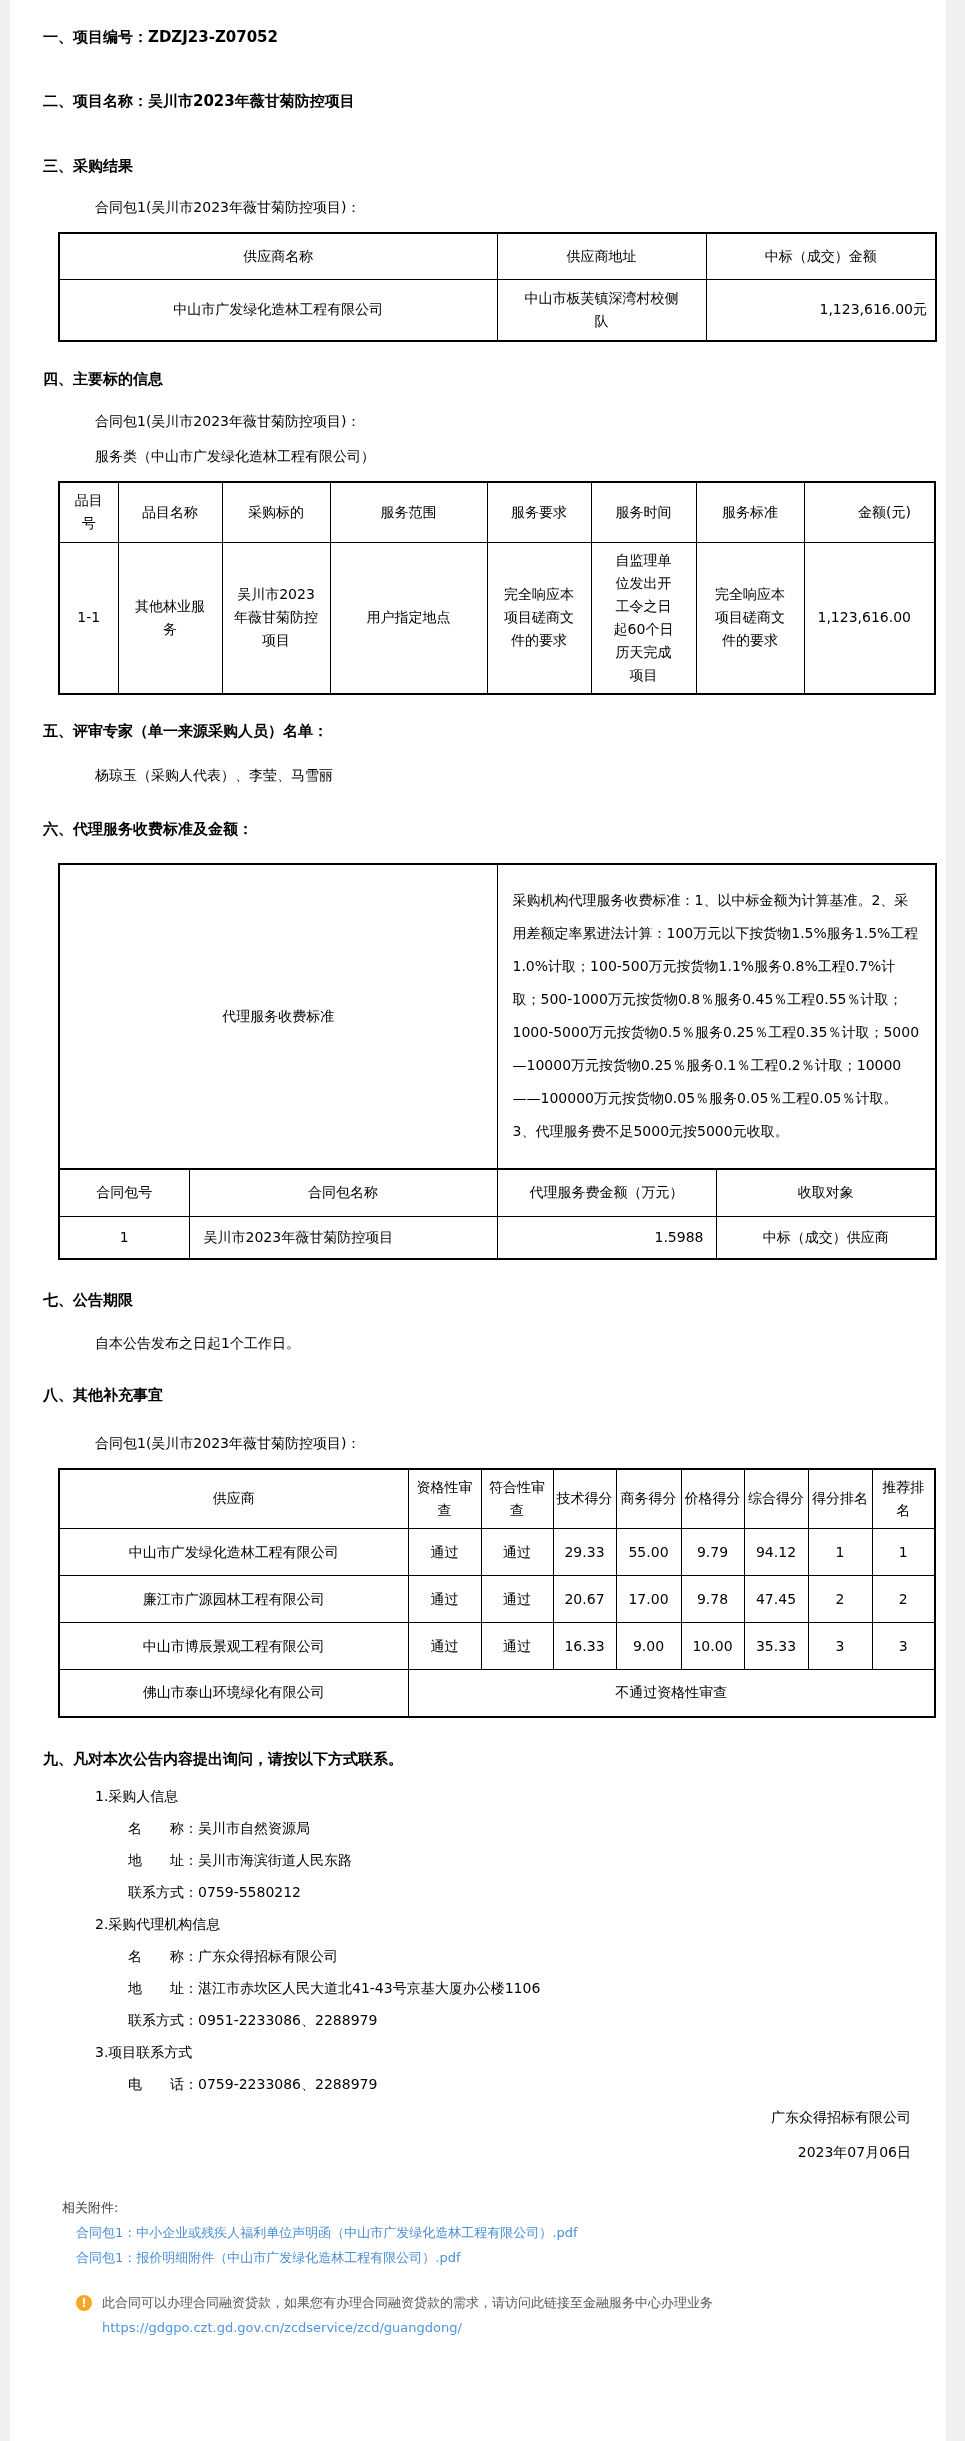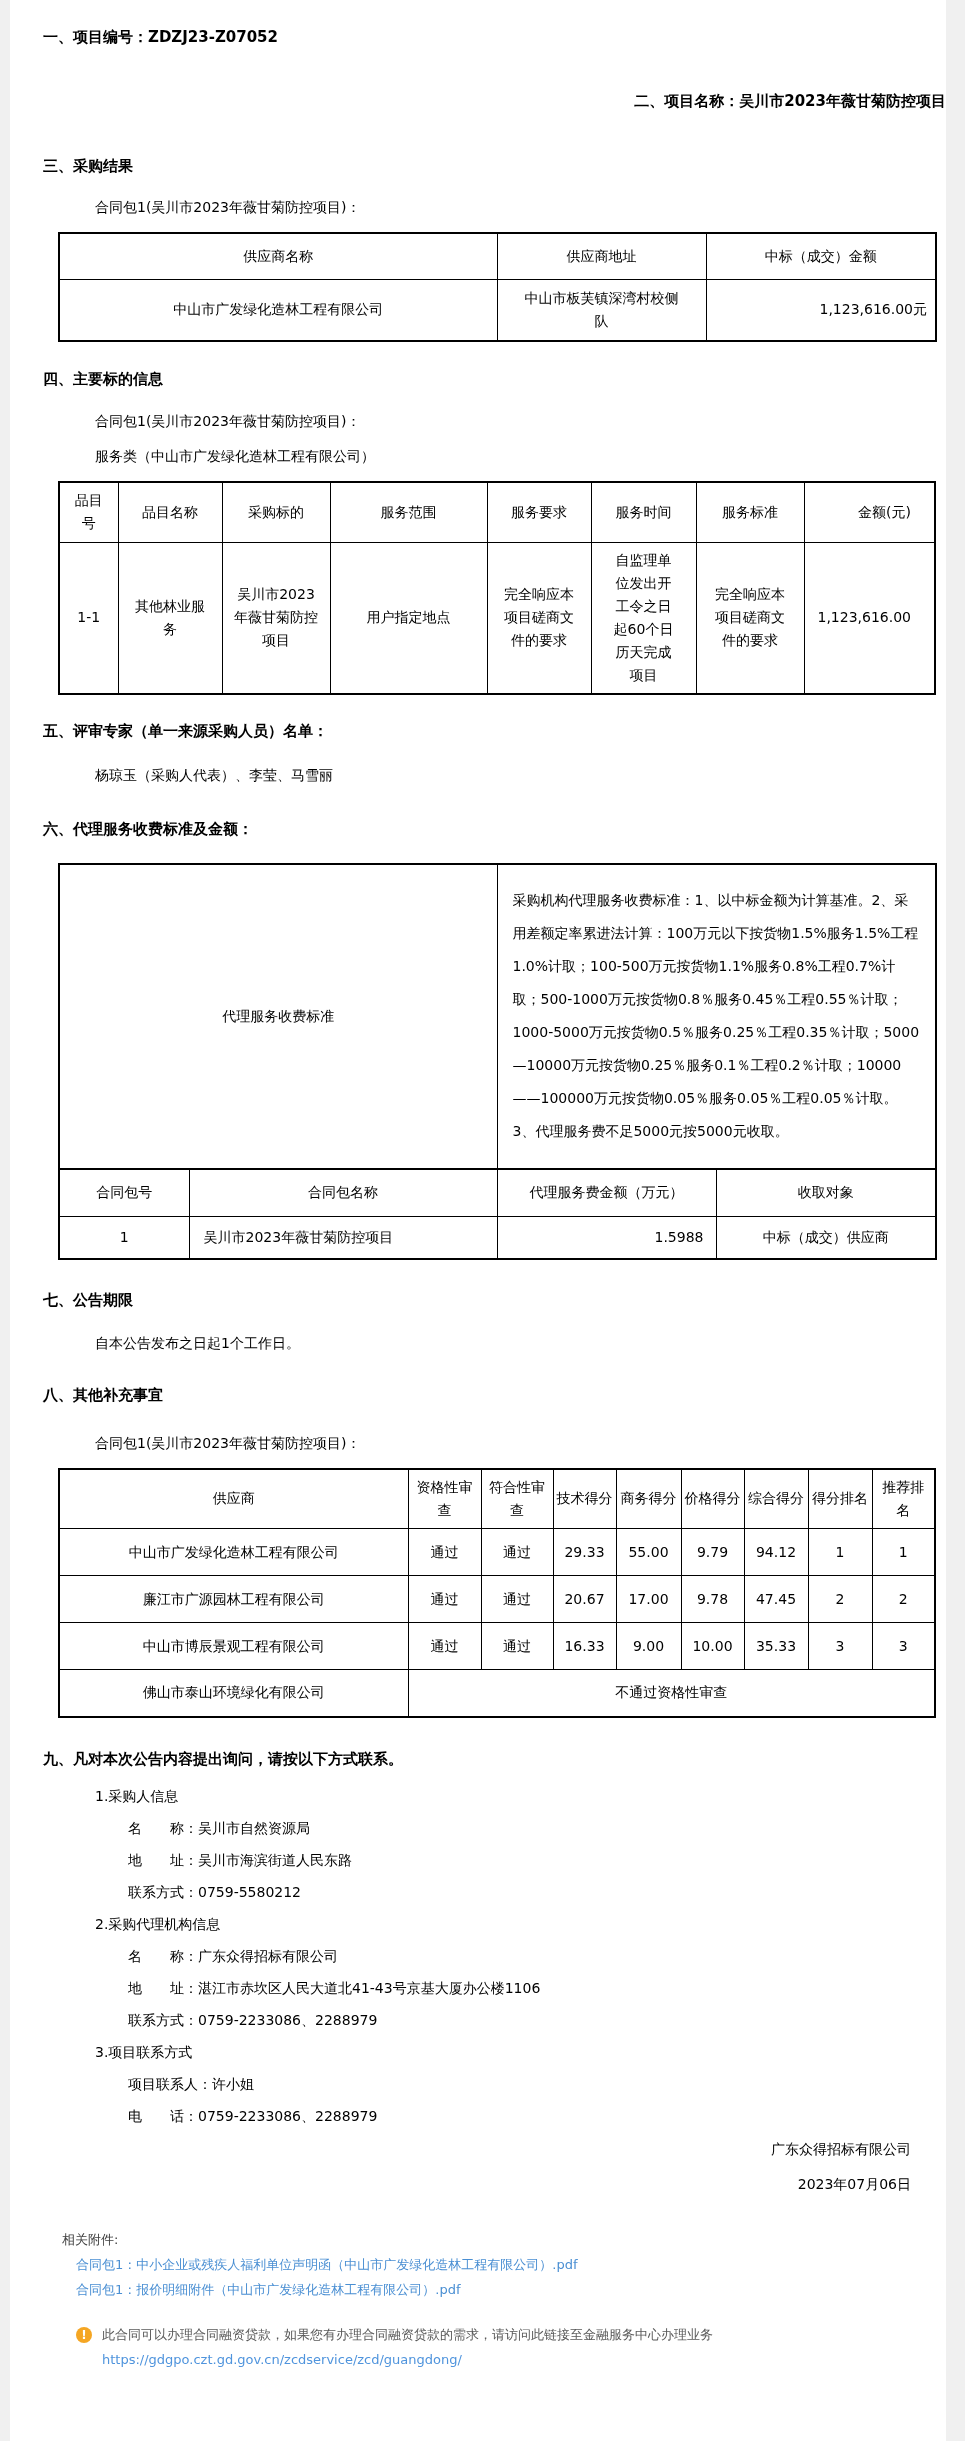--- a/index.html
+++ b/index.html
@@ -55,21 +55,21 @@
           margin-right:10px; flex:0 0 16px; }
   .url-line { padding-left:92px; margin-top:7px; font-size:13px; line-height:18px; }
   .url-line a { color:#4f94dd; text-decoration:none; cursor:pointer; }
 </style>
 </head>
 <body>
 
 <div class="page">
 
   <div class="h">一、项目编号：ZDZJ23-Z07052</div>
-  <div class="h" style="margin-top:42px;text-align:right;">二、项目名称：吴川市2023年薇甘菊防控项目</div>
+  <div class="h" style="margin-top:42px;">二、项目名称：吴川市2023年薇甘菊防控项目</div>
 
   <div class="h" style="margin-top:43px;">三、采购结果</div>
   <div class="p" style="margin-top:20px;">合同包1(吴川市2023年薇甘菊防控项目)：</div>
 
   <table class="tbl t1" style="margin-top:15px;">
     <colgroup>
         <col style="width:438px">
         <col style="width:209px">
         <col style="width:230px">
       </colgroup>
@@ -238,23 +238,22 @@
 
   <div class="h" style="margin-top:30px;">九、凡对本次公告内容提出询问，请按以下方式联系。</div>
 
   <div class="cline lvl1" style="margin-top:16px;">1.采购人信息</div>
   <div class="cline lvl2">名　　称：吴川市自然资源局</div>
   <div class="cline lvl2">地　　址：吴川市海滨街道人民东路</div>
   <div class="cline lvl2">联系方式：0759-5580212</div>
   <div class="cline lvl1">2.采购代理机构信息</div>
   <div class="cline lvl2">名　　称：广东众得招标有限公司</div>
   <div class="cline lvl2">地　　址：湛江市赤坎区人民大道北41-43号京基大厦办公楼1106</div>
-  <div class="cline lvl2">联系方式：0759-2233086、2288979</div>
+  <div class="cline lvl2">联系方式：0951-2233086、2288979</div>
   <div class="cline lvl1">3.项目联系方式</div>
-  <div class="cline lvl2">项目联系人：许小姐</div>
   <div class="cline lvl2">电　　话：0759-2233086、2288979</div>
 
   <div class="sig" style="margin-top:8px;">广东众得招标有限公司</div>
   <div class="sig" style="margin-top:13px;">2023年07月06日</div>
 
   <div class="f-label" style="margin-top:36px;">相关附件:</div>
   <div class="f-link">
     <a>合同包1：中小企业或残疾人福利单位声明函（中山市广发绿化造林工程有限公司）.pdf</a>
   </div>
   <div class="f-link">

